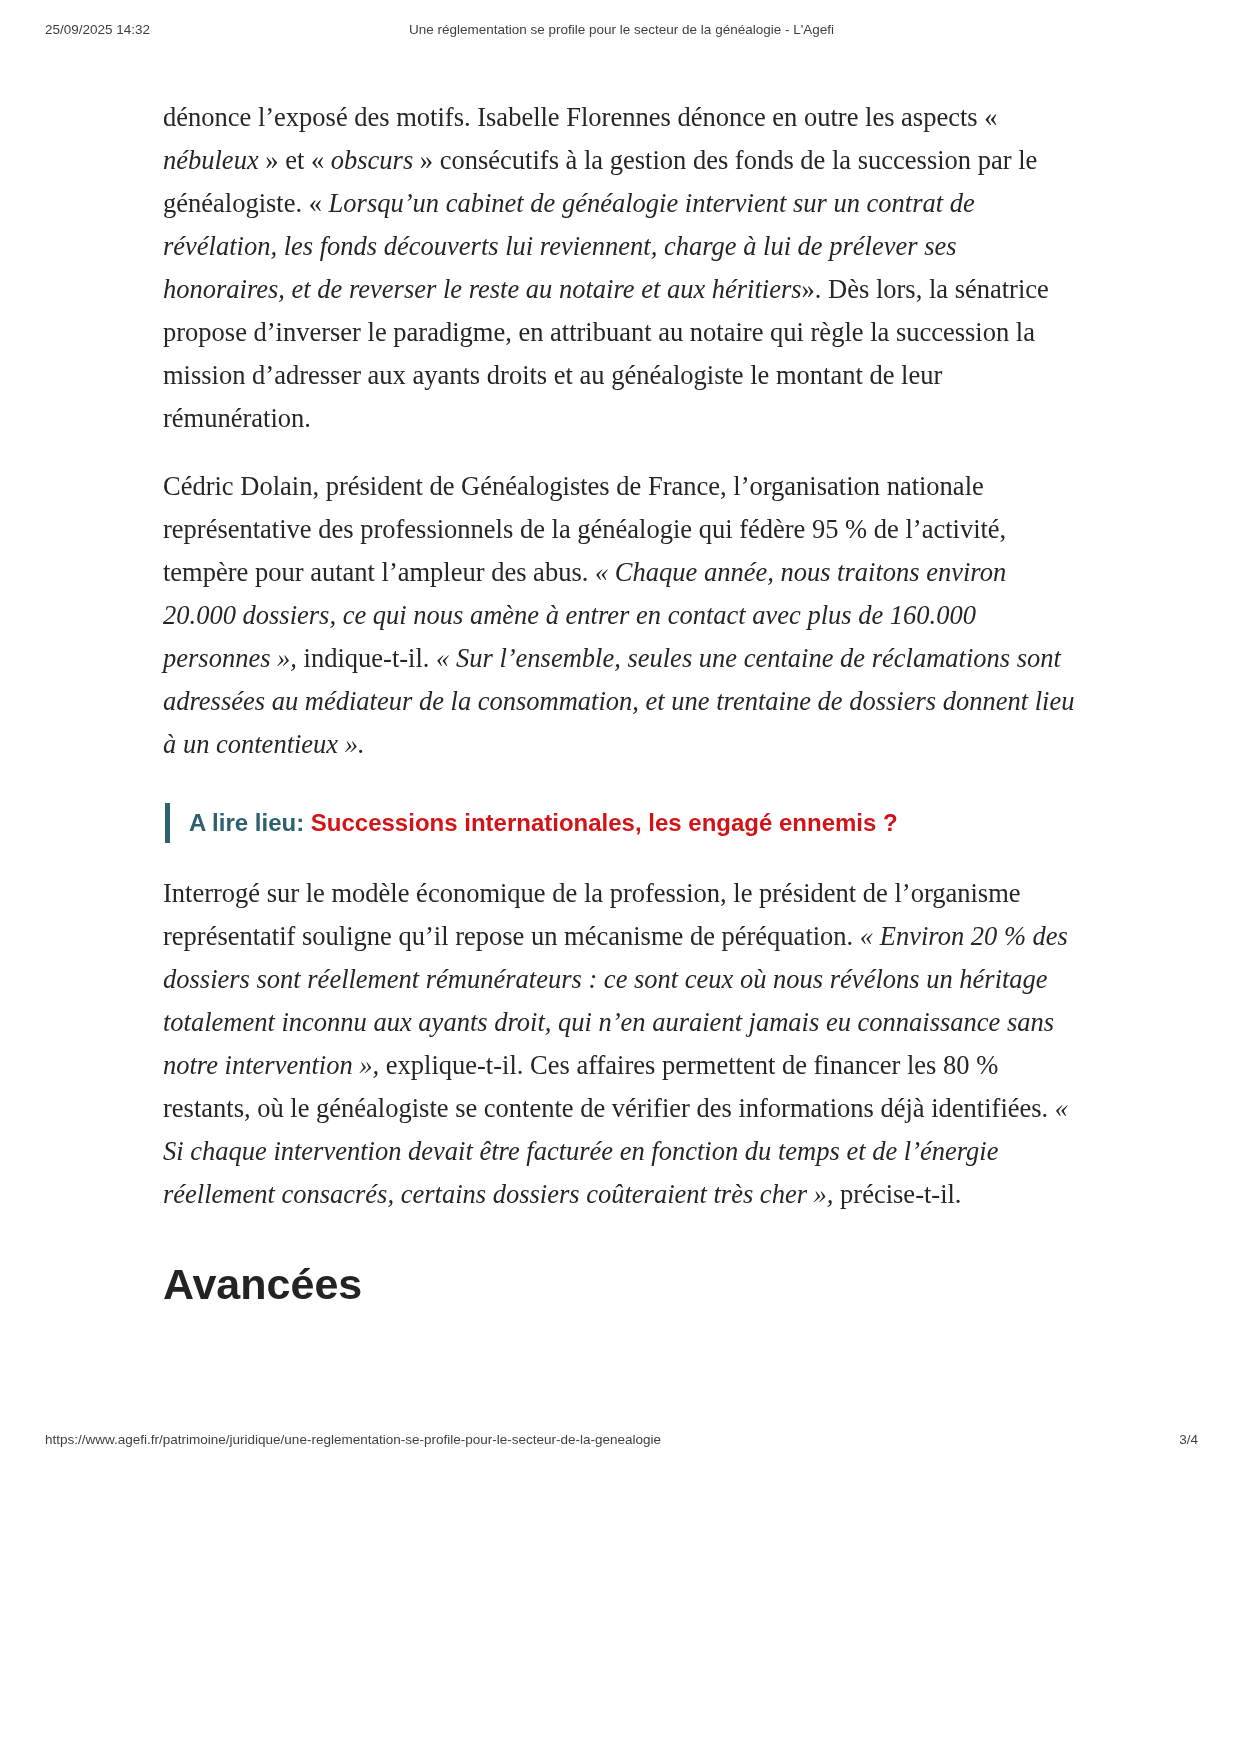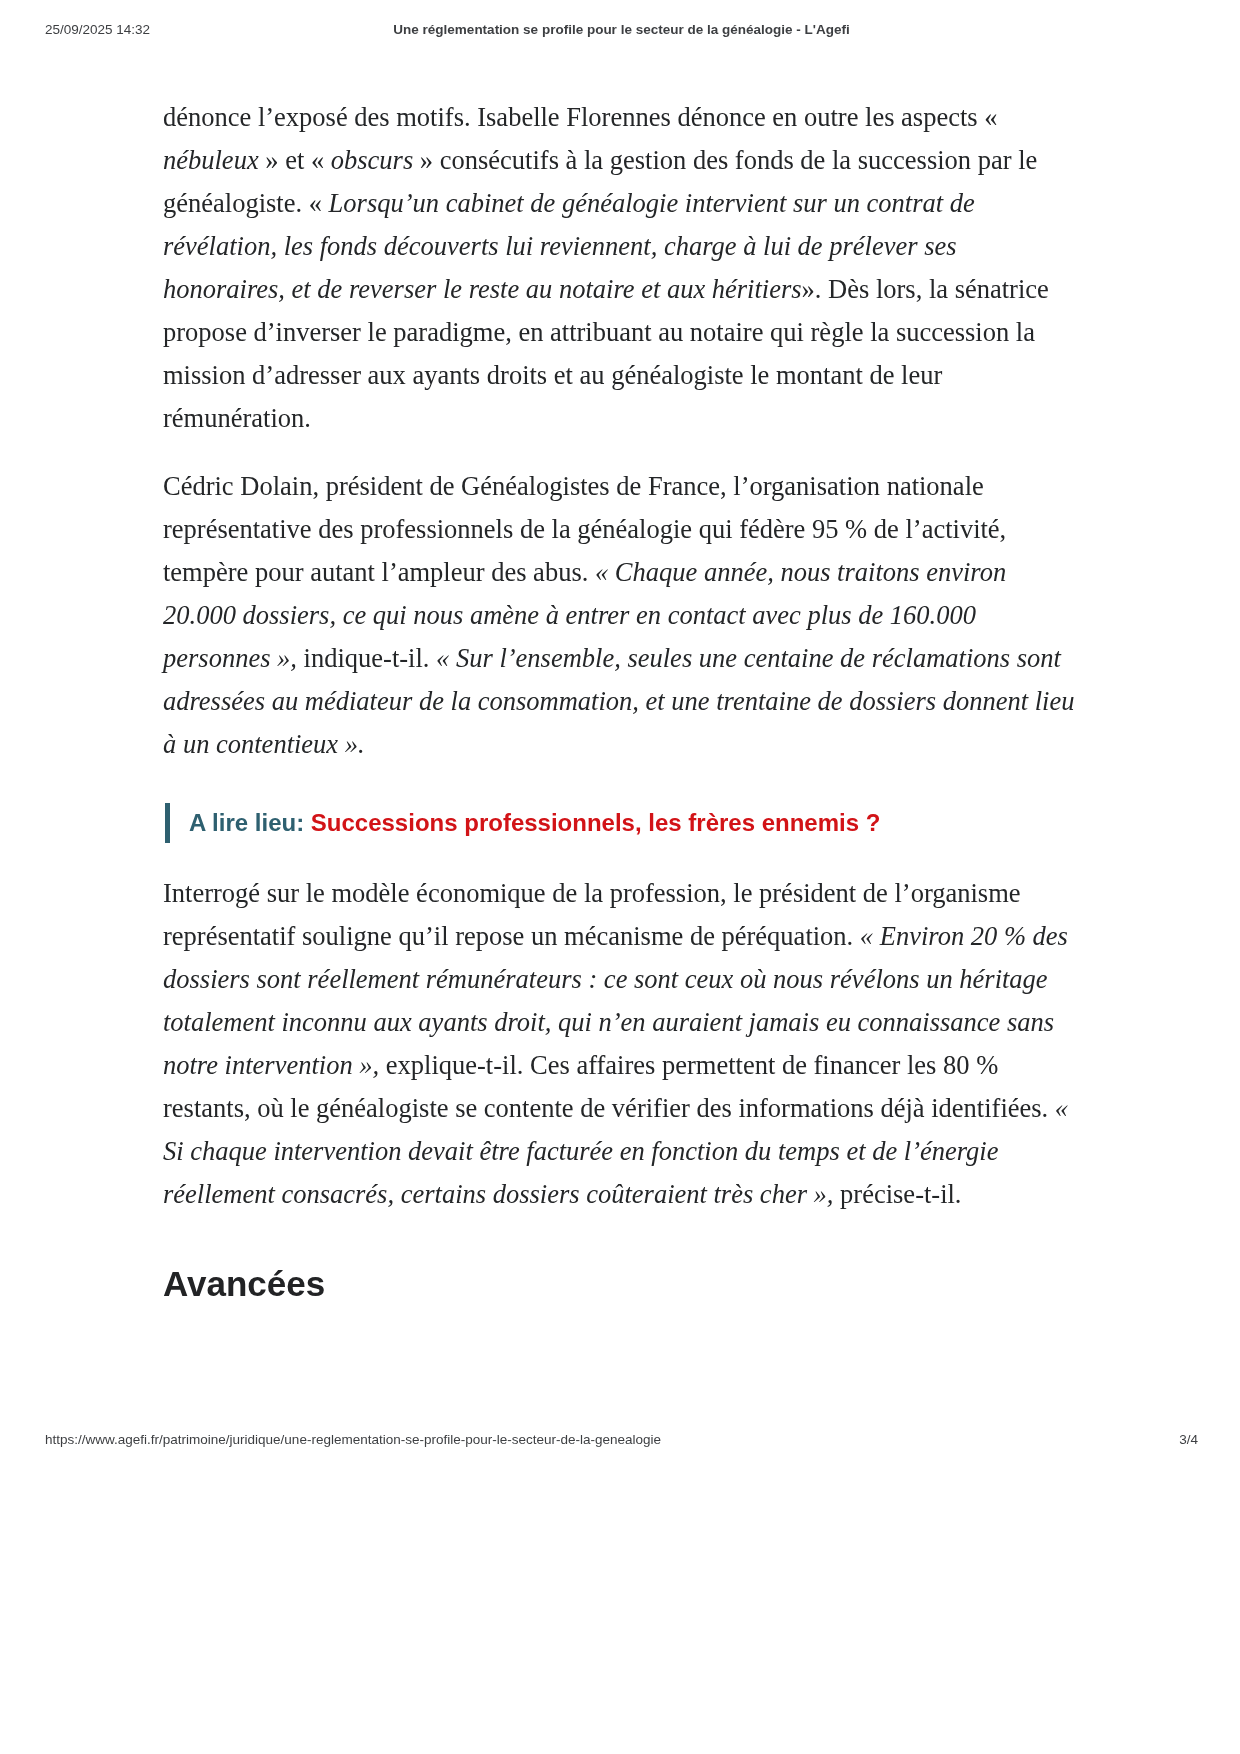--- a/index.html
+++ b/index.html
@@ -25,21 +25,20 @@
     position: absolute;
     left: 0;
     top: 0;
   }
   .print-header .doc-title {
     position: absolute;
     left: 0;
     right: 0;
     top: 0;
     text-align: center;
-    font-weight: bold;
   }
   .content {
     position: absolute;
     top: 78px;
     left: 163px;
     width: 920px;
     font-size: 26.5px;
     line-height: 43px;
     color: #242628;
     text-align: left;
@@ -56,21 +55,21 @@
     font-weight: bold;
   }
   .callout .label { color: #2e6070; }
   .callout .link {
     color: #d21317;
     text-decoration: none;
     cursor: pointer;
   }
   .section-heading {
     font-family: "Liberation Sans", sans-serif;
-    font-size: 35px;
+    font-size: 43px;
     line-height: 44px;
     font-weight: bold;
     color: #222325;
     margin: 46px 0 36px 0;
   }
   .print-footer {
     position: absolute;
     left: 45px;
     right: 42px;
     bottom: 20px;
@@ -93,21 +92,21 @@
   </header>
 
   <main class="content">
 
     <p><span>dénonce l’exposé des motifs. Isabelle Florennes dénonce en outre les aspects « </span><span class="it">nébuleux</span><span> » et « </span><span class="it">obscurs</span><span> » consécutifs à la gestion des fonds de la succession par le généalogiste. « </span><span class="it">Lorsqu’un cabinet de généalogie intervient sur un contrat de révélation, les fonds découverts lui reviennent, charge à lui de prélever ses honoraires, et de reverser le reste au notaire et aux héritiers</span><span>». Dès lors, la sénatrice propose d’inverser le paradigme, en attribuant au notaire qui règle la succession la mission d’adresser aux ayants droits et au généalogiste le montant de leur rémunération.</span></p>
 
     <p><span>Cédric Dolain, président de Généalogistes de France, l’organisation nationale représentative des professionnels de la généalogie qui fédère 95 % de l’activité, tempère pour autant l’ampleur des abus. </span><span class="it">« Chaque année, nous traitons environ 20.000 dossiers, ce qui nous amène à entrer en contact avec plus de 160.000 personnes », </span><span>indique-t-il. </span><span class="it">« Sur l’ensemble, seules une centaine de réclamations sont adressées au médiateur de la consommation, et une trentaine de dossiers donnent lieu à un contentieux ».</span></p>
 
     <div class="callout">
       <span class="label">A lire lieu:</span>
-      <a class="link">Successions professionnels, les frères ennemis ?</a>
+      <a class="link">Successions internationales, les engagé ennemis ?</a>
     </div>
 
     <p><span>Interrogé sur le modèle économique de la profession, le président de l’organisme représentatif souligne qu’il repose un mécanisme de péréquation. </span><span class="it">« Environ 20 % des dossiers sont réellement rémunérateurs : ce sont ceux où nous révélons un héritage totalement inconnu aux ayants droit, qui n’en auraient jamais eu connaissance sans notre intervention », </span><span>explique-t-il. Ces affaires permettent de financer les 80 % restants, où le généalogiste se contente de vérifier des informations déjà identifiées. </span><span class="it">« Si chaque intervention devait être facturée en fonction du temps et de l’énergie réellement consacrés, certains dossiers coûteraient très cher », </span><span>précise-t-il.</span></p>
 
     <h2 class="section-heading">Avancées</h2>
 
 
   </main>
 
   <footer class="print-footer">

